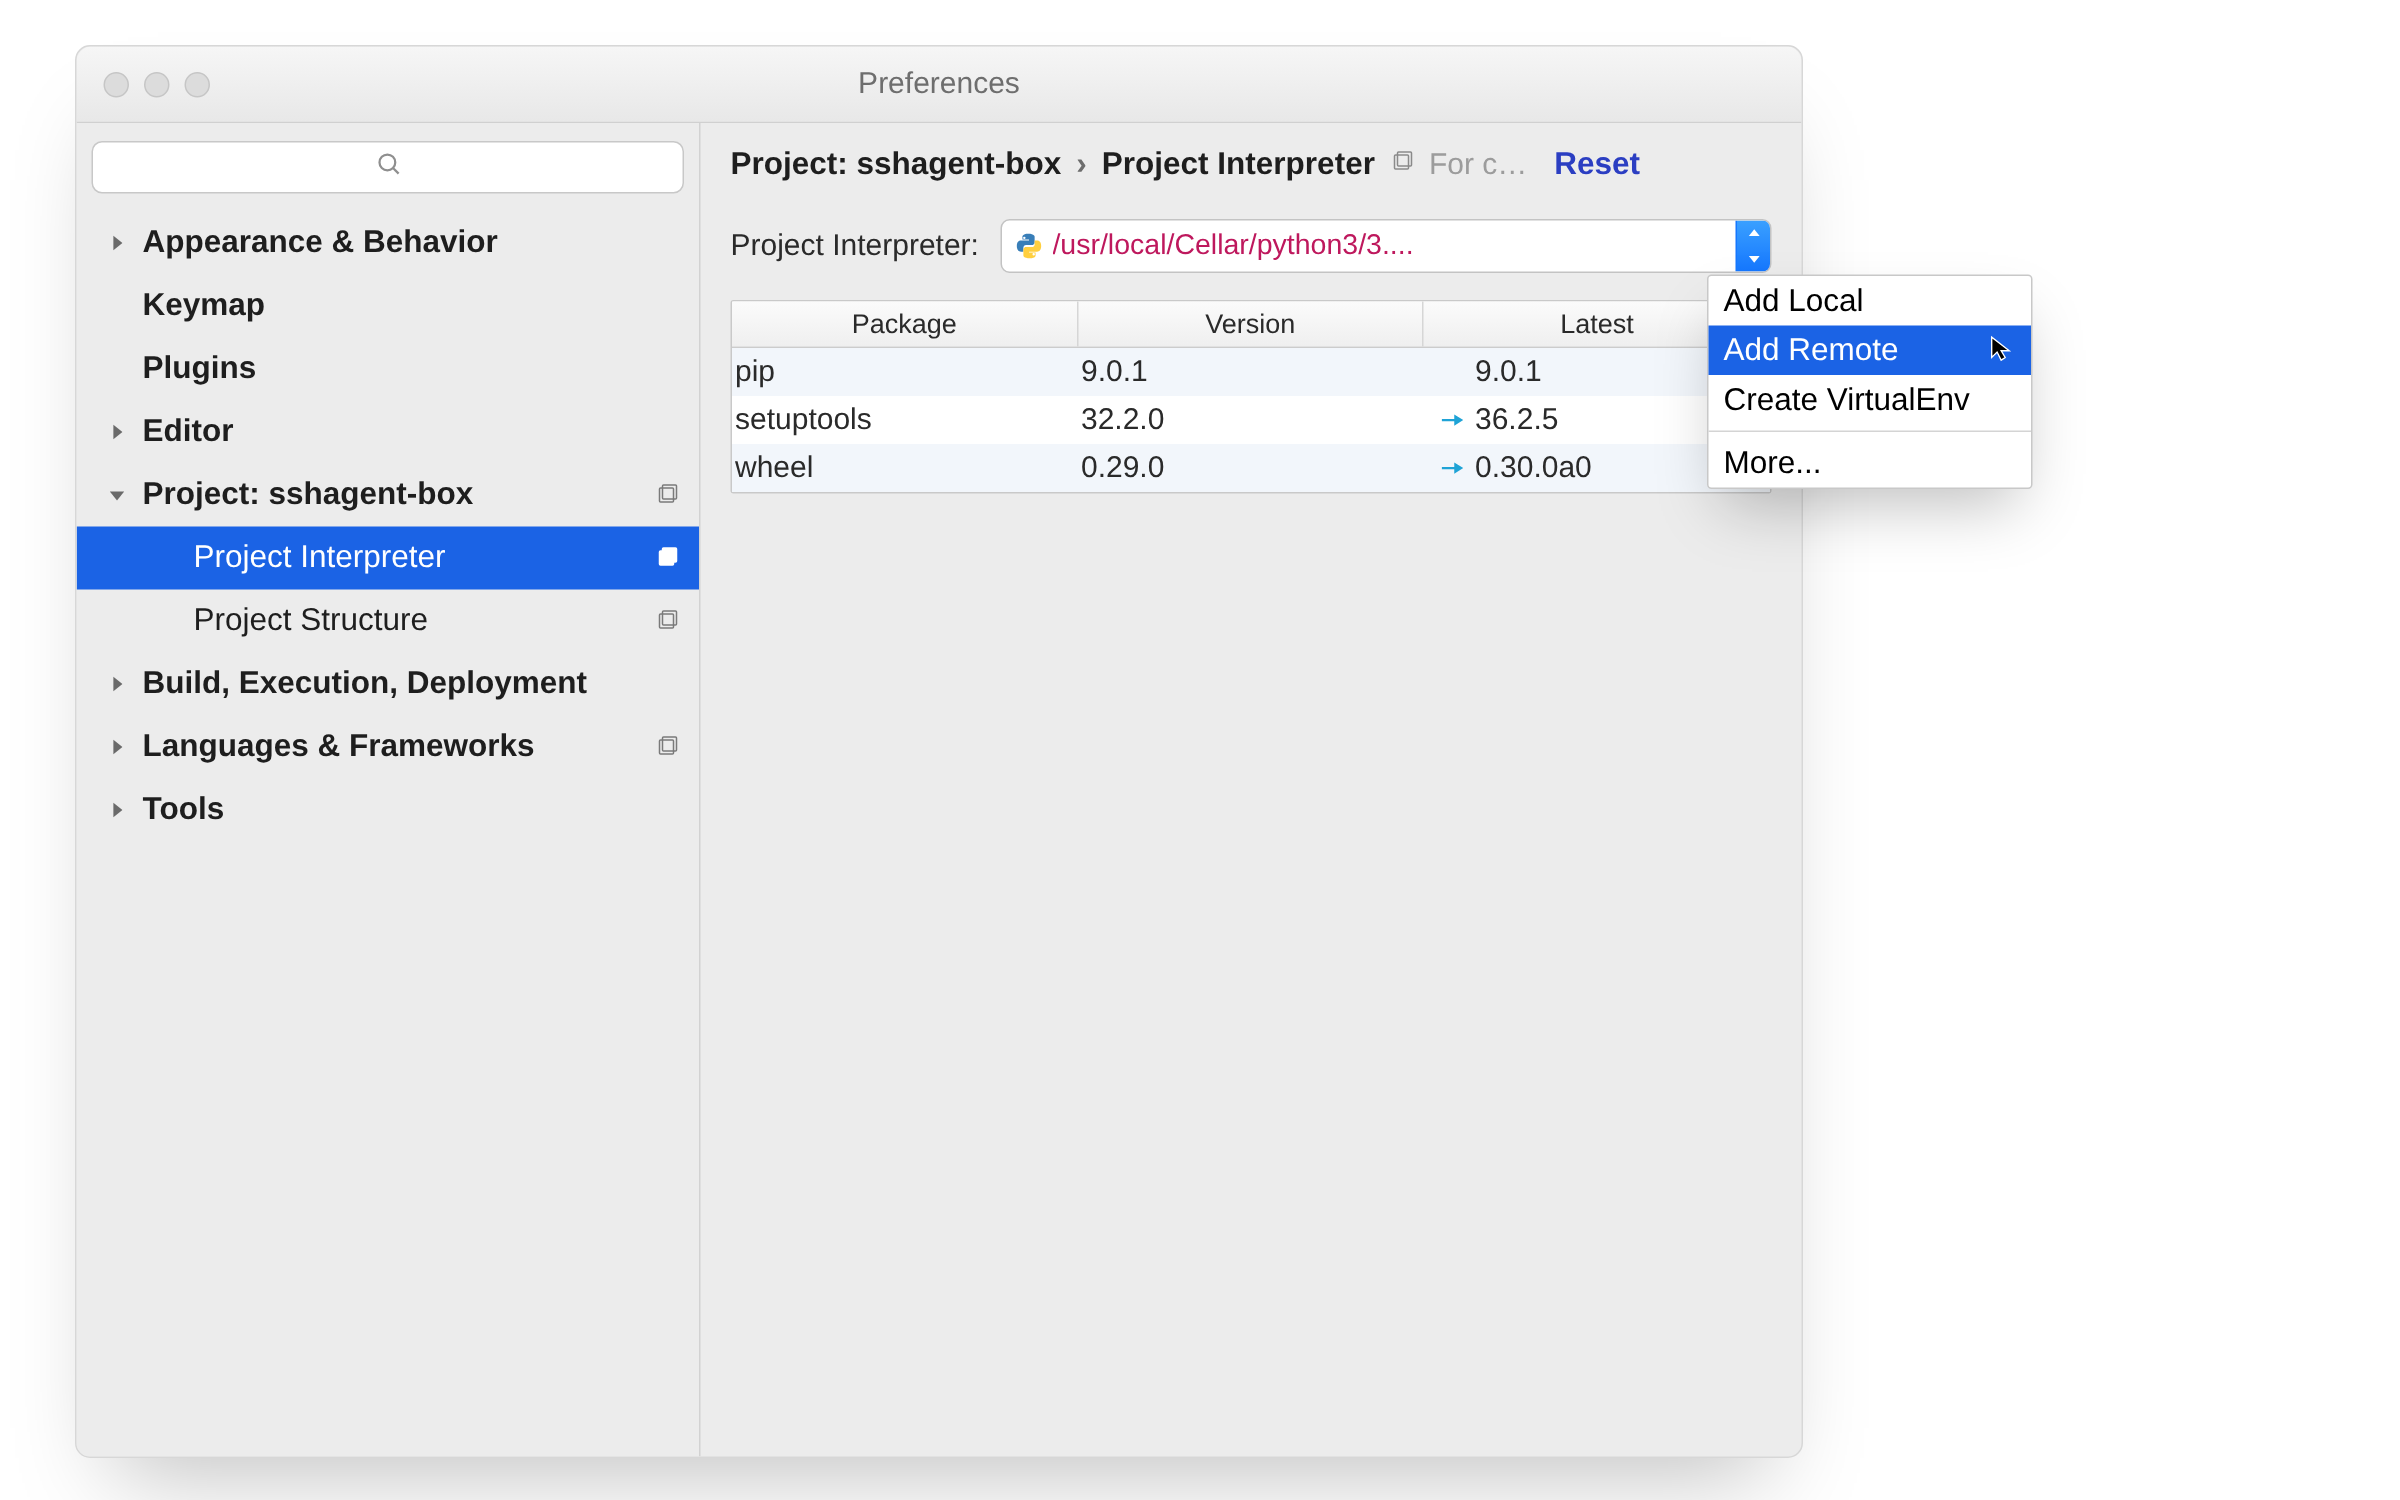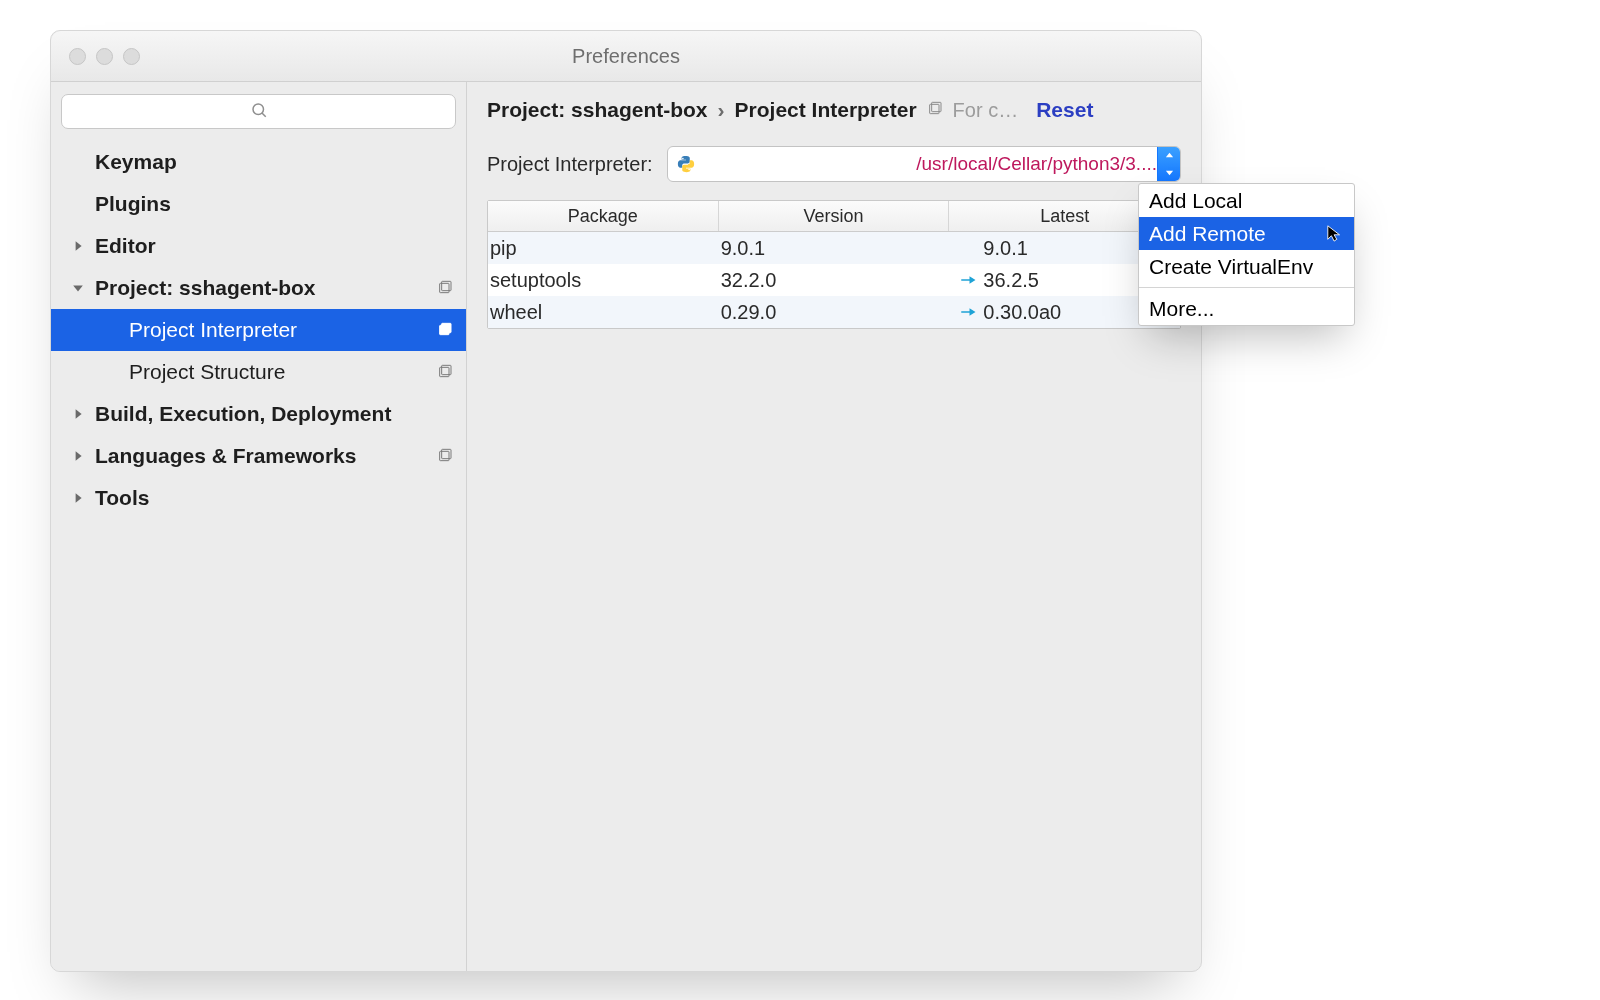--- a/index.html
+++ b/index.html
@@ -66,21 +66,21 @@
   .main{flex:1;display:flex;flex-direction:column;min-width:0}
   .crumbbar{
     display:flex;align-items:center;gap:10px;height:56px;padding:0 20px 0 20px;font-size:21px;
   }
   .crumbbar .crumb{font-weight:700;color:#1e1e1e;white-space:nowrap}
   .crumbbar .sep{color:#6d6d6d;font-weight:700}
   .crumbbar .forc{color:#9c9c9c;font-size:20px;white-space:nowrap;overflow:hidden;text-overflow:ellipsis}
   .crumbbar .reset{color:var(--link);font-weight:700;margin-left:8px;cursor:pointer}
   .crumbbar .mini-icon svg{width:16px;height:16px;stroke:#8a8a8a;fill:none;stroke-width:1.5}
   .interp-row{
-    display:flex;align-items:center;gap:14px;padding:8px 20px 18px 20px;font-size:20px;color:#2a2a2a;text-align:right;
+    display:flex;align-items:center;gap:14px;padding:8px 20px 18px 20px;font-size:20px;color:#2a2a2a;
   }
   .interp-row .lbl{white-space:nowrap}
   .interp-select{
     flex:1;display:flex;align-items:center;height:34px;background:#ffffff;border:1px solid #c3c3c3;
     border-radius:6px;overflow:hidden;min-width:0;
   }
   .interp-select .pyicon{padding:0 6px 0 8px;display:flex}
   .interp-select .pyicon svg{width:20px;height:20px}
   .interp-select .val{flex:1;white-space:nowrap;overflow:hidden;text-overflow:ellipsis;font-size:19px;color:#be185d}
   .interp-select .spin{
@@ -138,20 +138,29 @@
           <div class="search" placeholder="">
             <span>
               <svg viewBox="0 0 24 24" fill="none" stroke-width="2">
                   <circle cx="11" cy="11" r="7"></circle>
                   <line x1="21" y1="21" x2="16" y2="16"></line>
                 </svg>
             </span>
           </div>
         </div>
         <div class="tree" id="tree">
+            <div class="row depth1 bold">
+              <span class="expander">
+                <svg viewBox="0 0 10 10">
+                  <path d="M3 1 L8 5 L3 9 Z"></path>
+                </svg>
+              </span>
+              <span class="label">Appearance &amp; Behavior</span>
+              <span class="badge-icon"></span>
+            </div>
             <div class="row depth1 bold">
               <span class="expander"></span>
               <span class="label">Keymap</span>
               <span class="badge-icon"></span>
             </div>
             <div class="row depth1 bold">
               <span class="expander"></span>
               <span class="label">Plugins</span>
               <span class="badge-icon"></span>
             </div>

